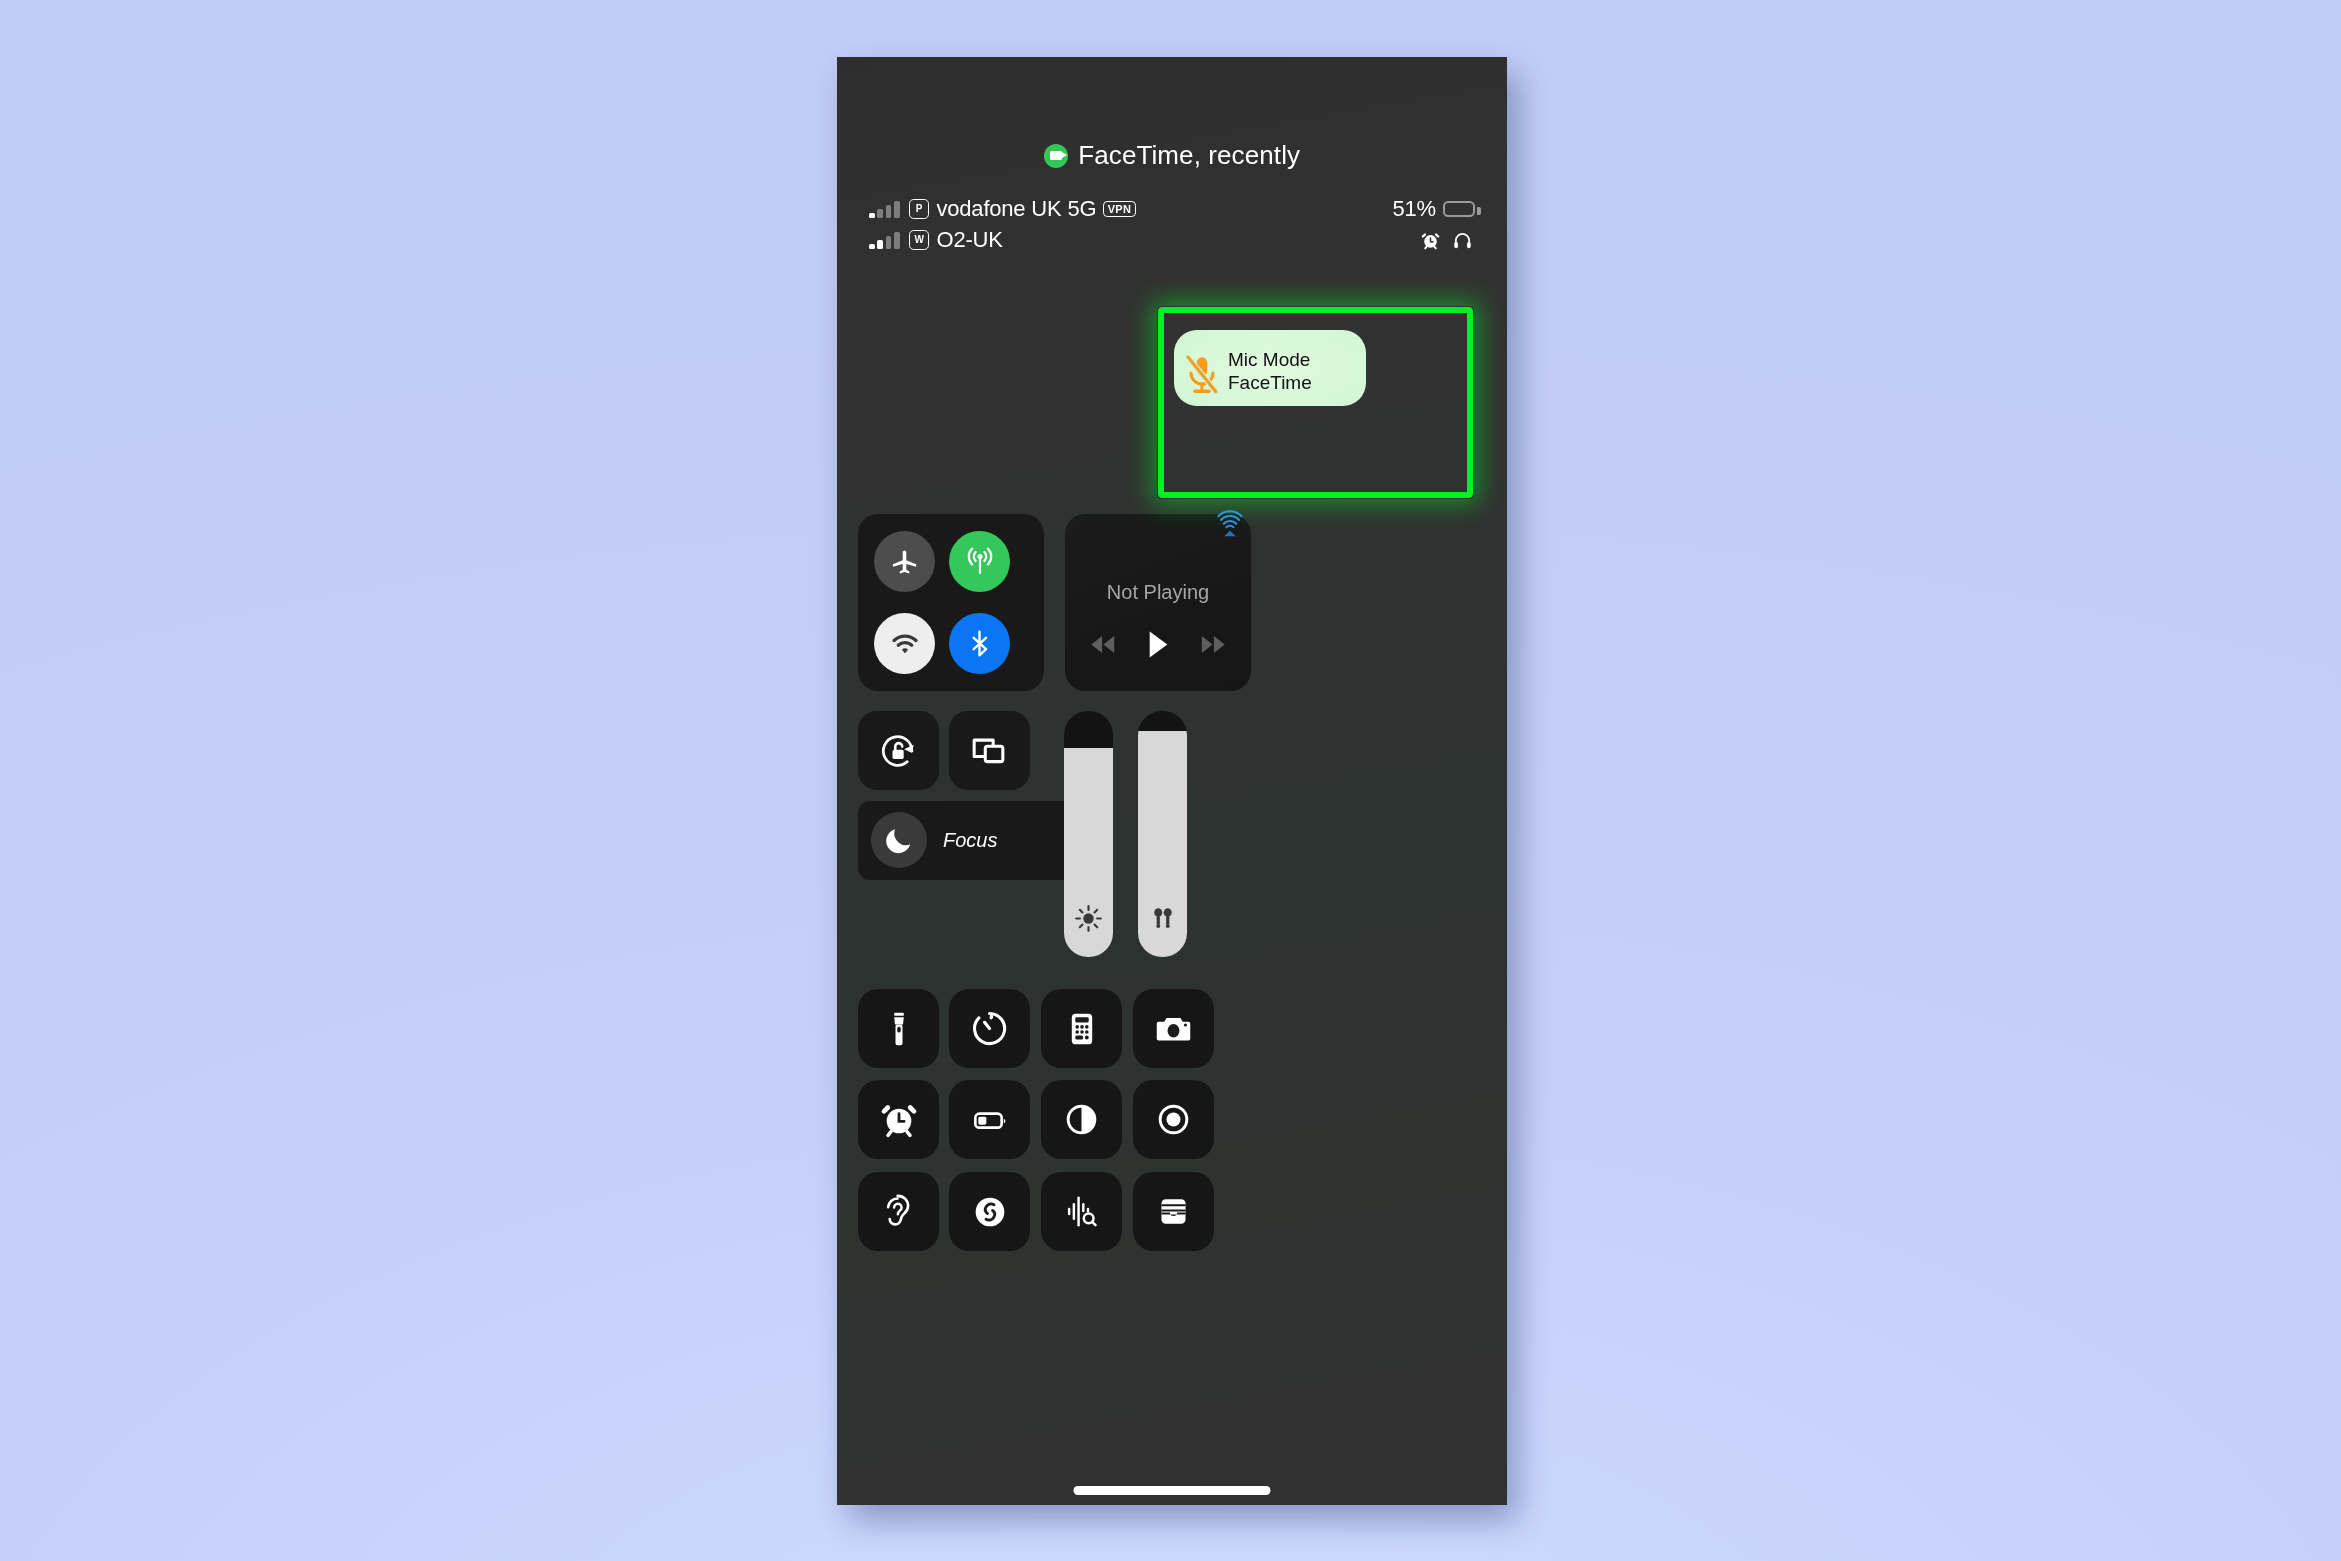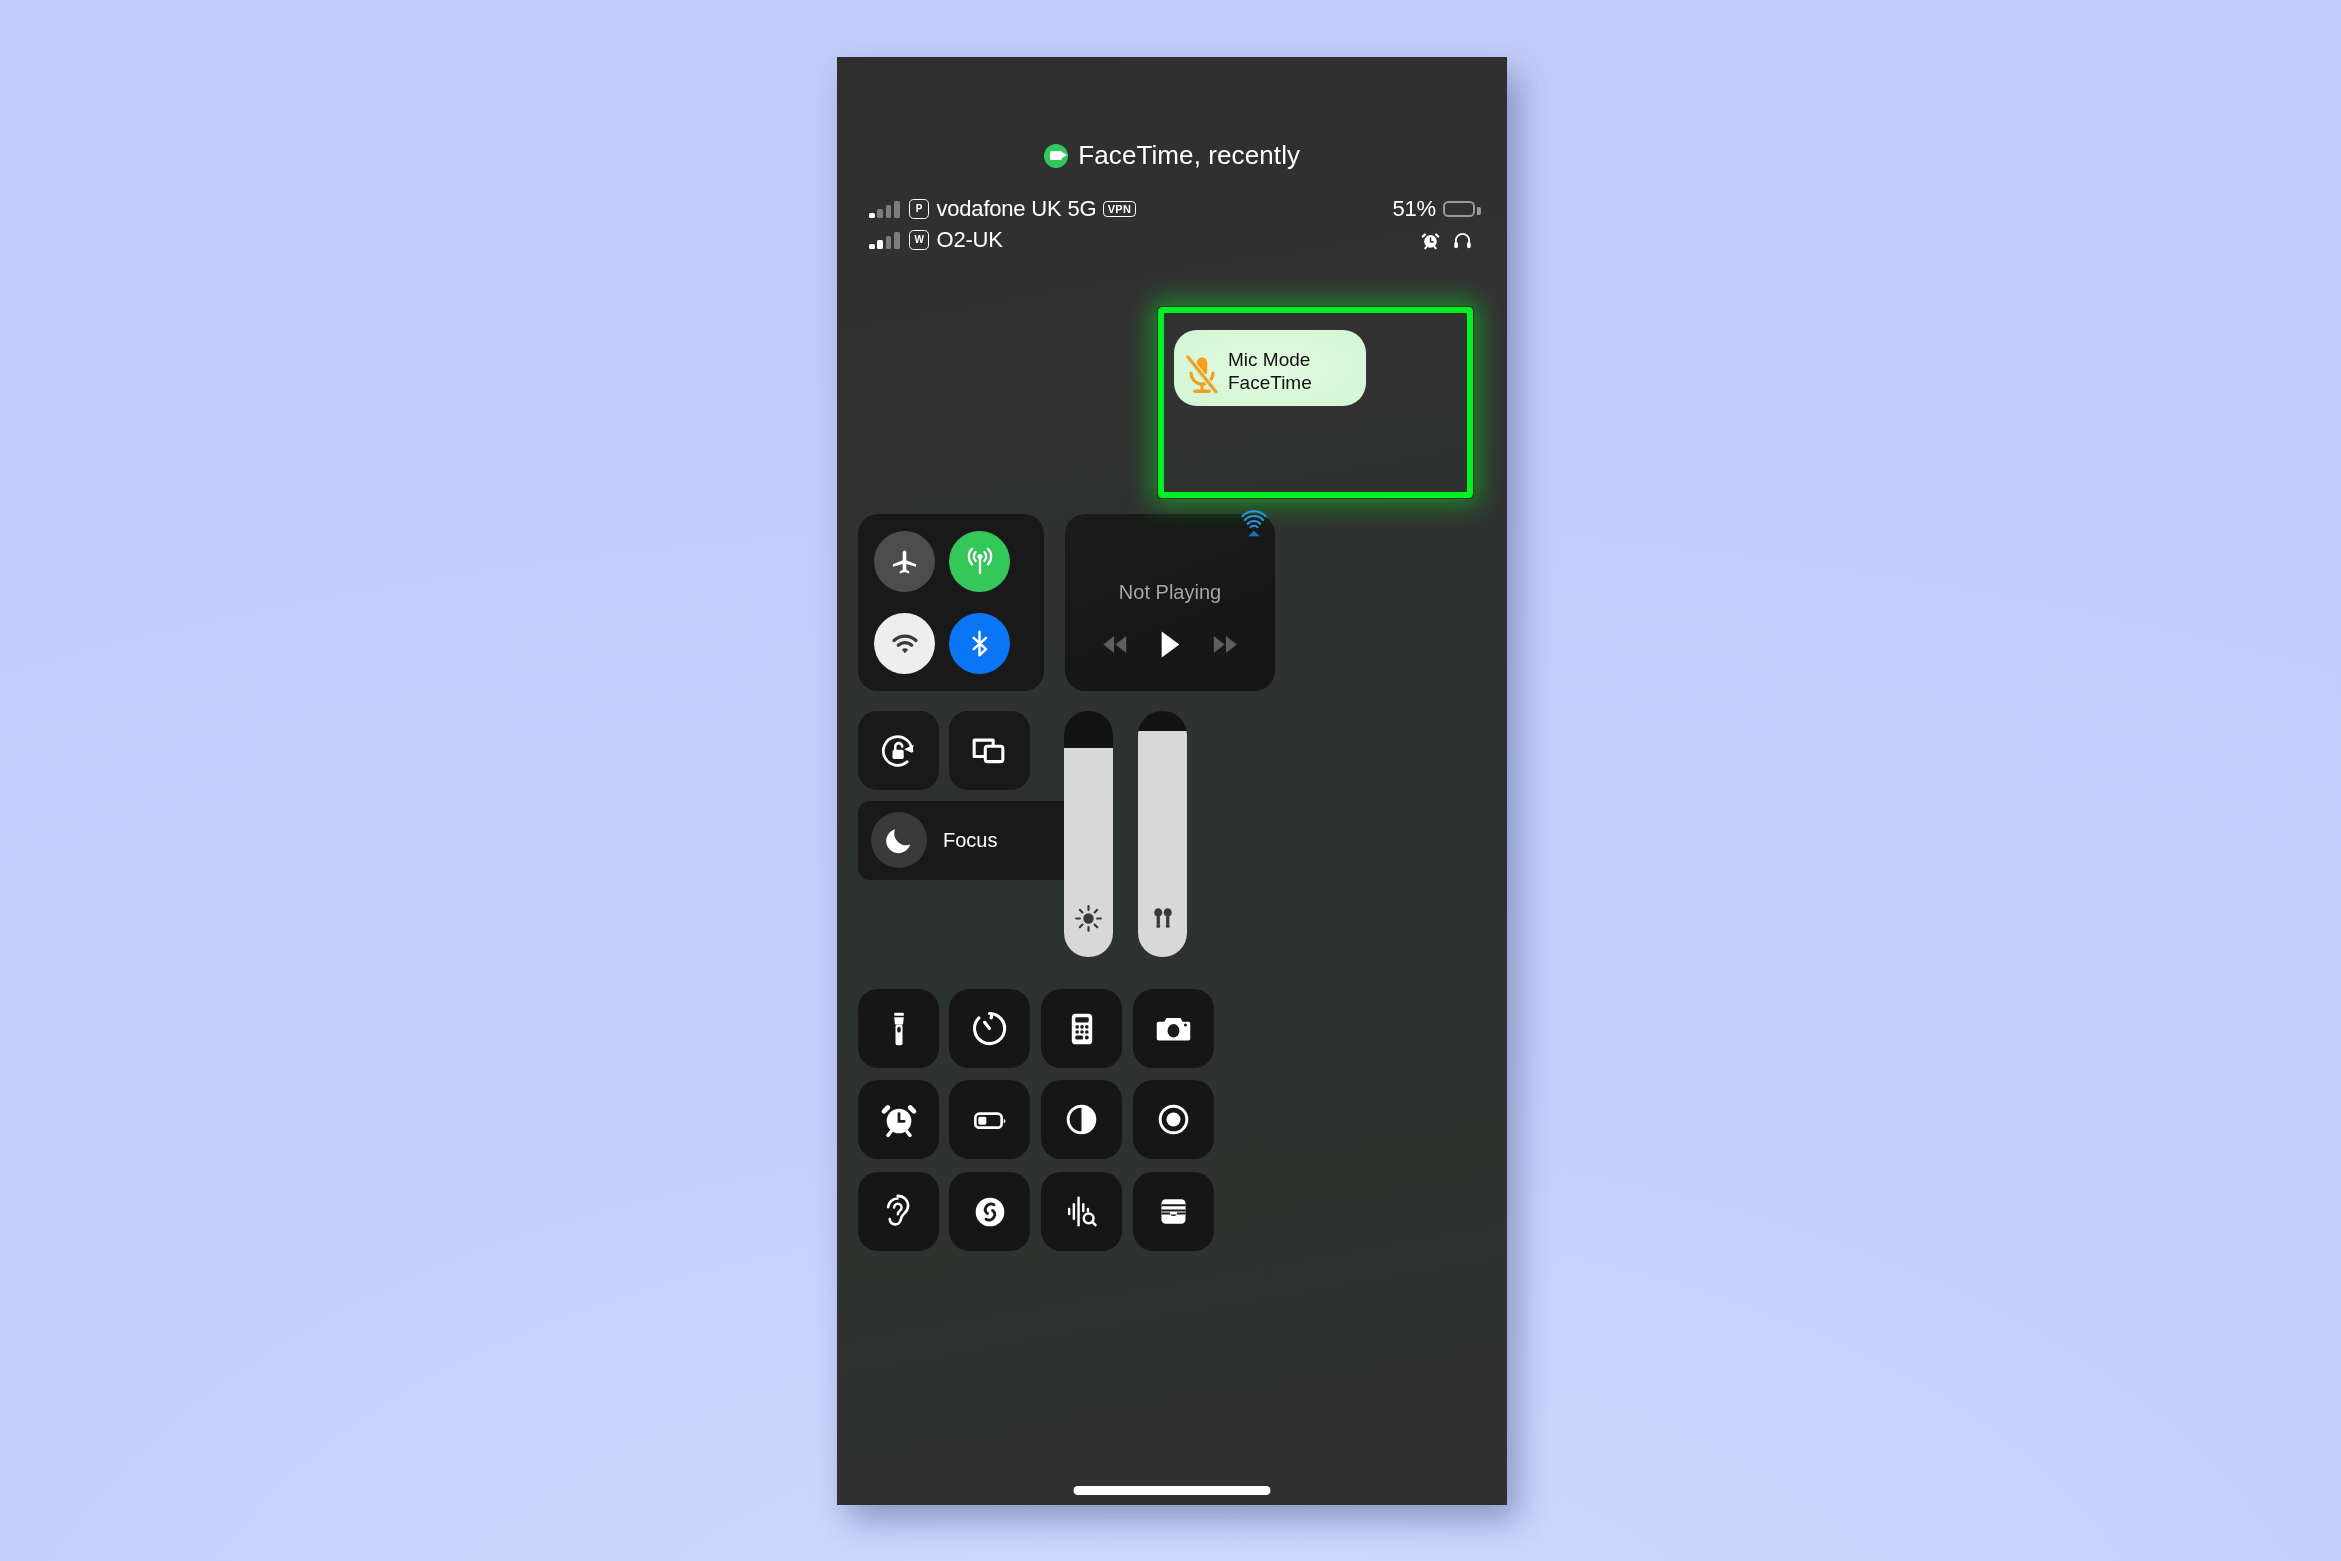--- a/index.html
+++ b/index.html
@@ -109,32 +109,32 @@
   
   #conn-tile { left:21px; top:457px; width:186px; height:177px; }
   .conn-btn { position:absolute; width:61px; height:61px; border-radius:50%;
               display:flex; align-items:center; justify-content:center; }
   #btn-airplane { left:16px; top:16.7px; background:#4d4d4d; }
   #btn-cell     { left:91px; top:16.7px; background:#34c759; }
   #btn-wifi     { left:16px; top:99px; background:#eeeeee; }
   #btn-bt       { left:91px; top:99px; background:#0a76f6; }
 
   
-  #media-tile { left:228px; top:457px; width:210px; height:177px;
+  #media-tile { left:228px; top:457px; width:186px; height:177px;
                 background:linear-gradient(160deg,#1a1c1a 0%,#171717 60%,#161616 100%); }
   #airplay { position:absolute; right:7.3px; top:-5.2px; width:28px; height:28px; }
   #media-status { position:absolute; left:0; right:0; top:67px; text-align:center;
                   color:#a6a6a6; font-size:20px; }
   #media-controls { position:absolute; left:0; right:0; top:116px;
                     display:flex; align-items:center; justify-content:center; gap:29px; }
 
   
   #rot-tile  { left:21px;  top:654px; width:81px; height:79px; border-radius:19px; }
   #mir-tile  { left:112px; top:654px; width:81px; height:79px; border-radius:19px; }
-  #focus-tile{ left:21px;  top:744px; width:224px; height:79px; border-radius:12px; }
+  #focus-tile{ left:21px;  top:744px; width:224px; height:79px; border-radius:12px;font-style:italic; }
   #focus-circle { position:absolute; left:12.5px; top:11.4px; width:56px; height:56px;
                   border-radius:50%; background:#3a3a3a;
                   display:flex; align-items:center; justify-content:center; }
   #focus-label { position:absolute; left:85px; top:27.6px; color:#fff; font-size:20px; }
 
   .slider { position:absolute; width:49px; height:246px; border-radius:24px;
             background:#131313; overflow:hidden; }
   #bright-slider { left:227px; top:654px; }
   #vol-slider    { left:301px; top:654px; }
   .slider-fill { position:absolute; left:0; right:0; bottom:0; background:#d8d8d8; }

